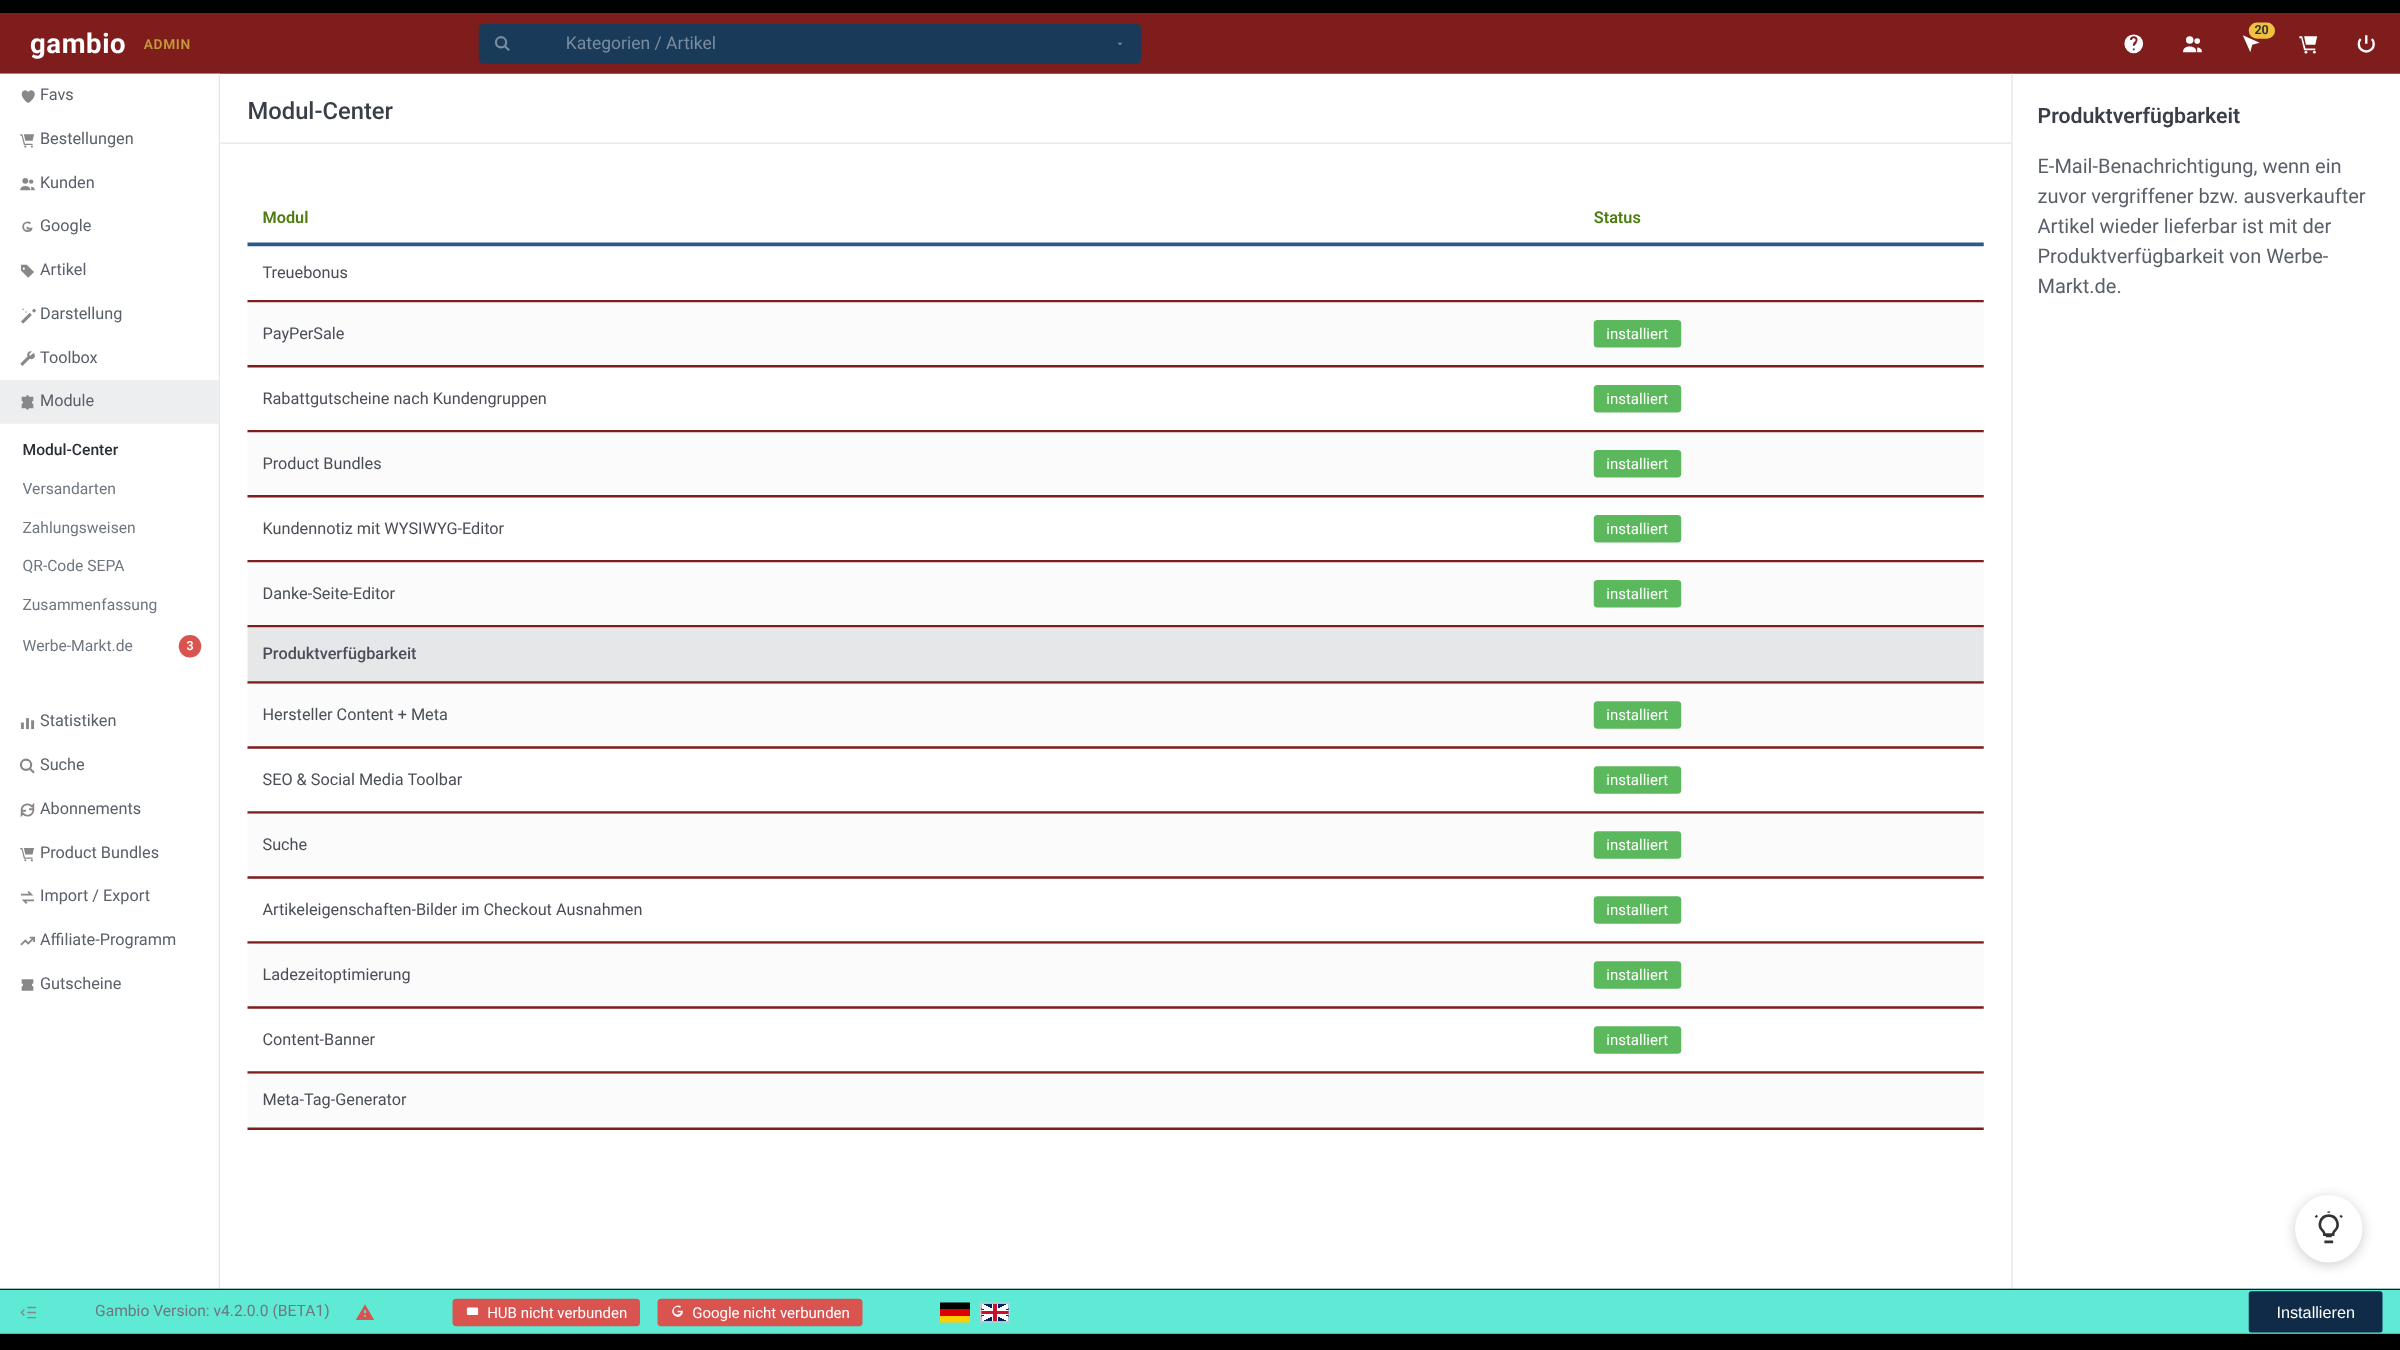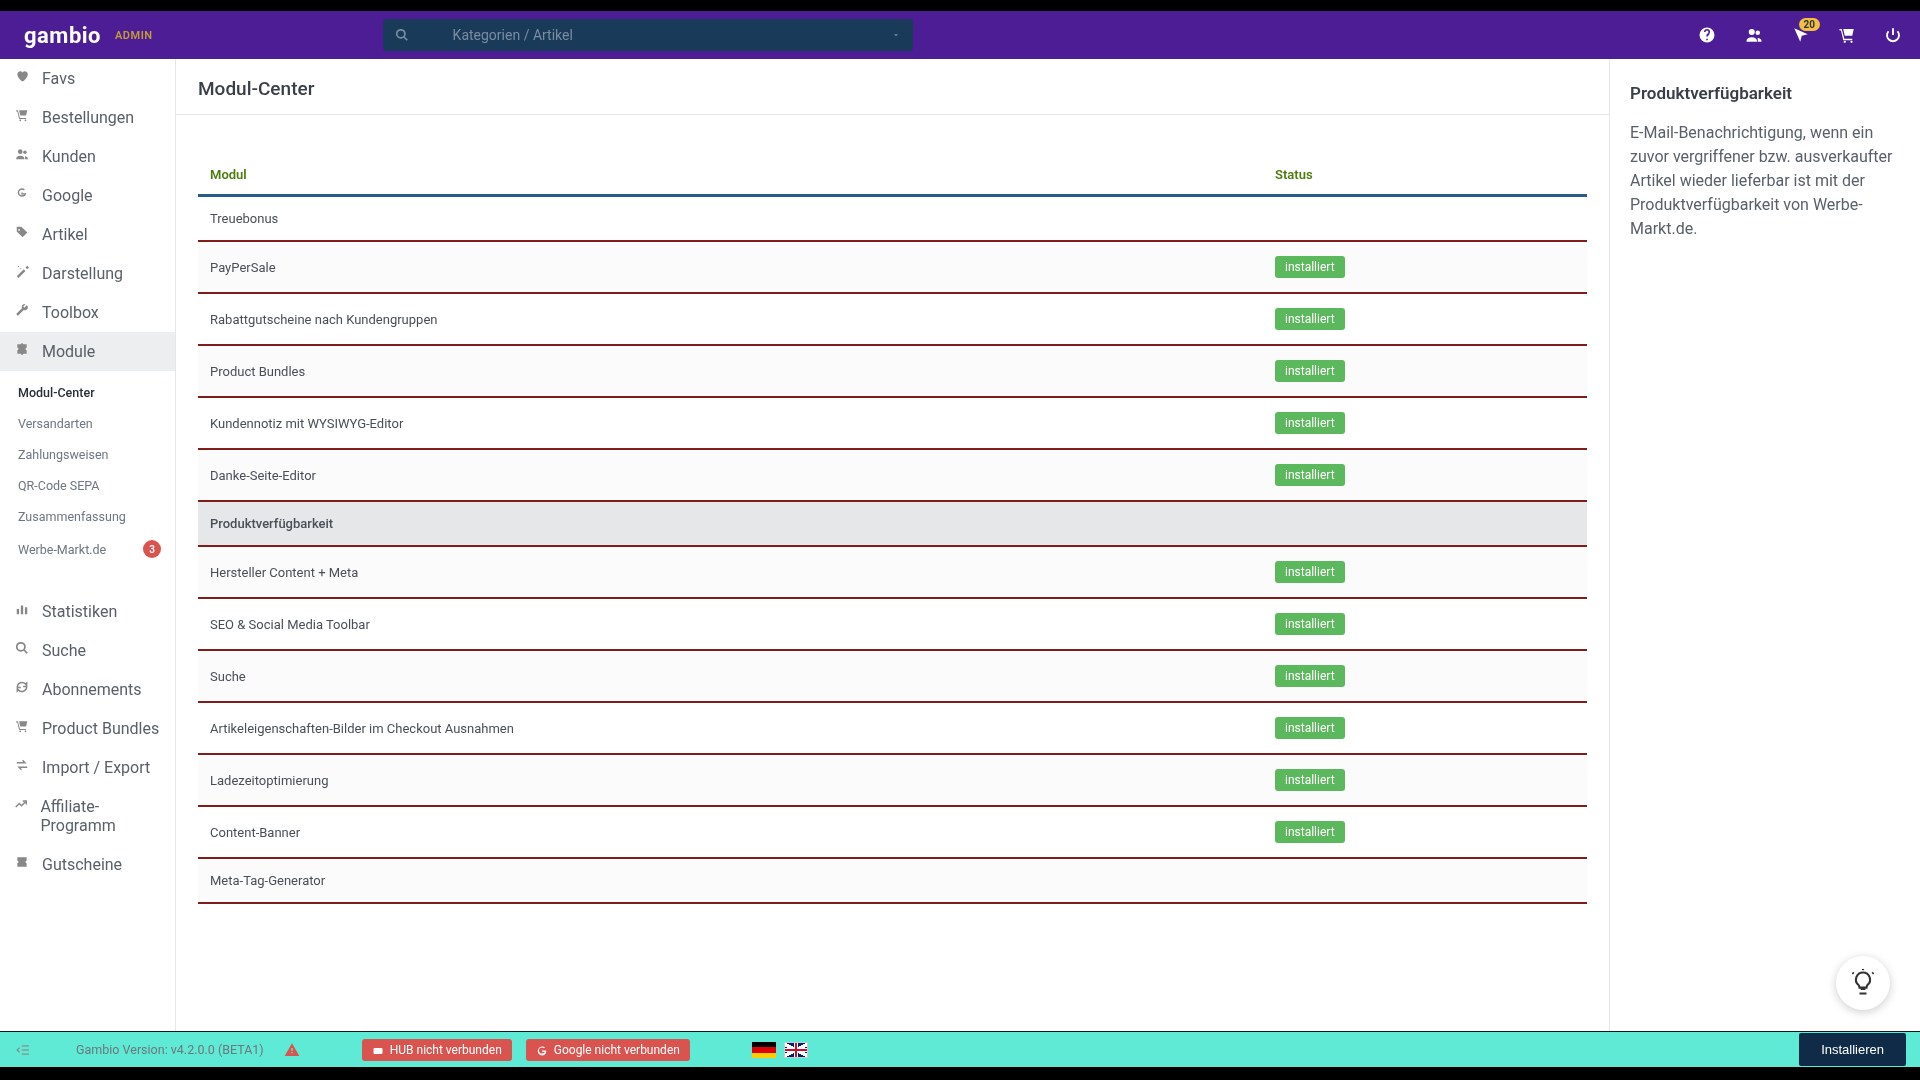--- a/index.html
+++ b/index.html
@@ -11,21 +11,21 @@
   width: 1920px;
   height: 1080px;
   overflow: hidden;
   position: relative;
 }
 .black-top { height: 11px; background: #000; }
 .black-bottom { position: absolute; bottom: 0; left: 0; right: 0; height: 13px; background: #000; }
 
 .topbar {
   height: 48px;
-  background: #4c1d95;
+  background: #7f1d1d;
   display: flex;
   align-items: center;
   padding: 0 18px 0 24px;
 }
 .logo { font-size: 22px; font-weight: 700; color: #fff; letter-spacing: 0.5px; }
 .admin-label { color: #c49a3a; font-size: 11px; font-weight: 600; margin-left: 14px; letter-spacing: 0.5px; }
 .searchbox {
   margin-left: 230px;
   width: 530px;
   height: 32px;
@@ -45,22 +45,22 @@
 .badge {
   position: absolute; top: -8px; right: -10px;
   background: #f0c040; color: #333; font-size: 10px; font-weight: 700;
   border-radius: 8px; padding: 1px 5px; min-width: 16px; text-align: center;
 }
 
 .layout { display: flex; height: calc(100% - 59px - 36px - 13px); }
 
 .sidebar { width: 176px; border-right: 1px solid #e4e6e9; background: #fff; overflow-y: auto; }
 .side-item {
-  display: flex; align-items: flex-start; padding: 10px 14px; gap: 12px;
-  color: #5a6069; cursor: pointer; font-size: 16px;
+  display: flex; align-items: center; padding: 10px 14px; gap: 2px;
+  color: #5a6069; cursor: pointer; font-size: 13px;
 }
 .side-item.active { background: #eceef0; }
 .side-icon { width: 16px; display: flex; justify-content: center; color: #888; }
 .side-sub {
   padding: 8px 14px 8px 18px; font-size: 12.5px; color: #6e7680; cursor: pointer;
   display: flex; align-items: center; justify-content: space-between;
 }
 .side-sub.active { color: #2a2f36; font-weight: 500; }
 .side-sub .count-badge {
   background: #d9534f; color: #fff; border-radius: 50%; width: 18px; height: 18px;
@@ -105,21 +105,21 @@
 .footer {
   height: 36px; border-top: 1px solid #0f172a; background: #5eead4;
   display: flex; align-items: center; padding: 12px 14px; gap: 14px;
   position: absolute; bottom: 13px; left: 0; right: 0;
 }
 .footer-left-icon { color: #888; cursor: pointer; }
 .version-text { font-size: 12.5px; color: #6e7680; margin-left: 30px; }
 .warn-triangle { color: #d9534f; margin-left: 6px; }
 .hub-badge, .google-badge {
   background: #d9534f; color: #fff; font-size: 12px; padding: 4px 10px;
-  border-radius: 3px; display: flex; align-items: flex-end; gap: 6px;
+  border-radius: 3px; display: flex; align-items: flex-start; gap: 6px;
 }
 .hub-badge { margin-left: 48px; }
 .flag { width: 24px; height: 16px; display: inline-block; border: 1px solid #ccc; }
 .flags { margin-left: 48px; display: flex; gap: 8px; }
 .flag-de { background: linear-gradient(to bottom, #000 33%, #dd0000 33%, #dd0000 66%, #ffce00 66%); border: none; }
 .flag-en { background:
   linear-gradient(to bottom, #012169, #012169);
   position: relative; overflow: hidden; }
 .flag-en::before, .flag-en::after { content: ""; position: absolute; inset: 0; }
 .flag-en::before { background:

